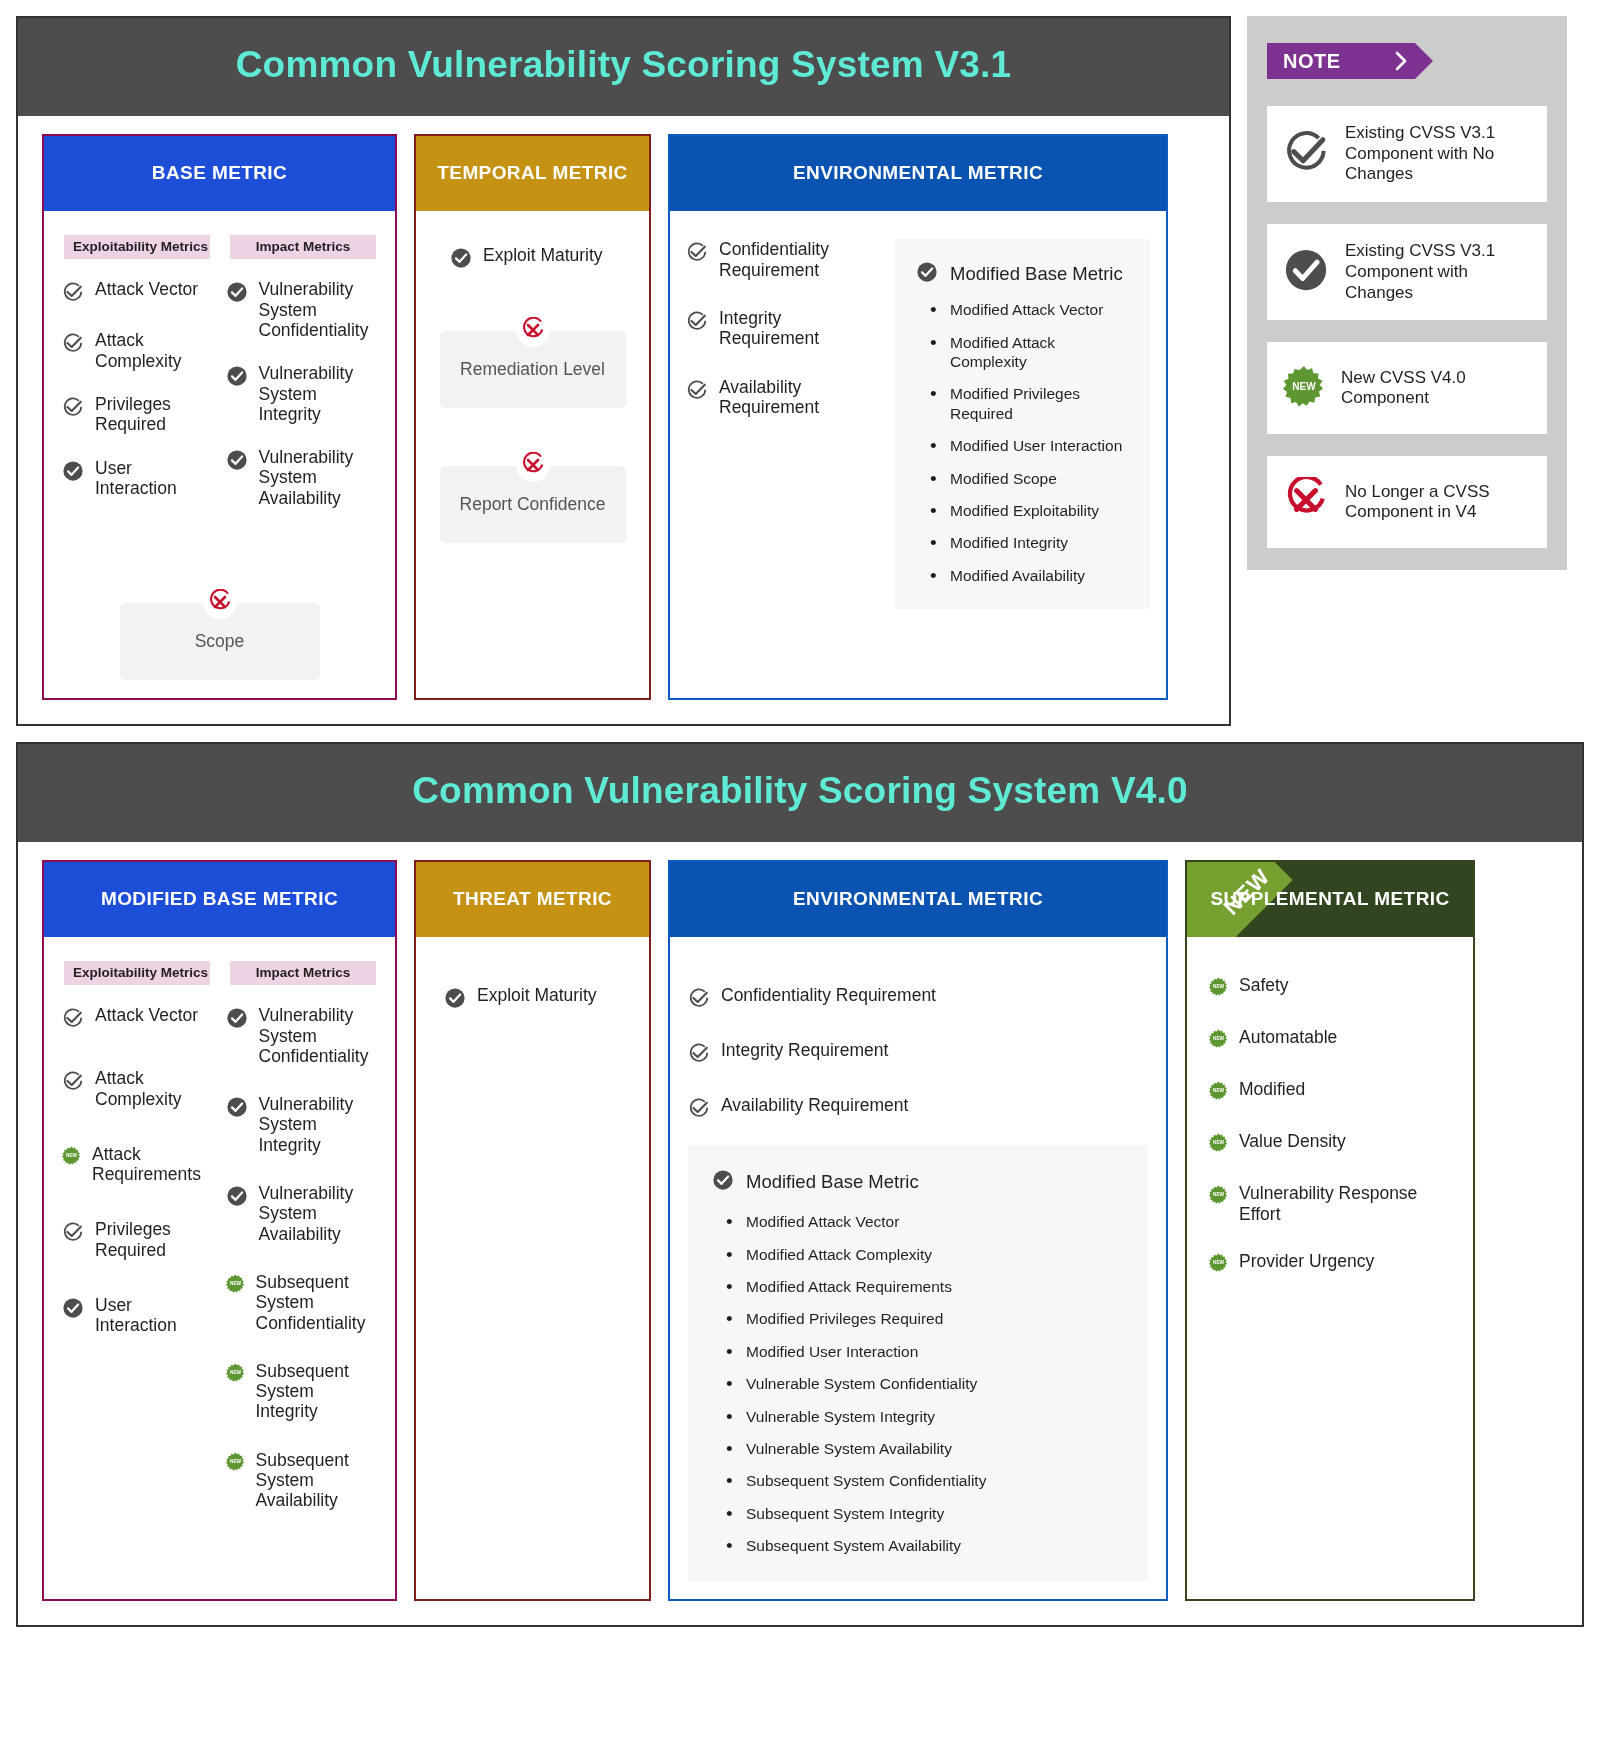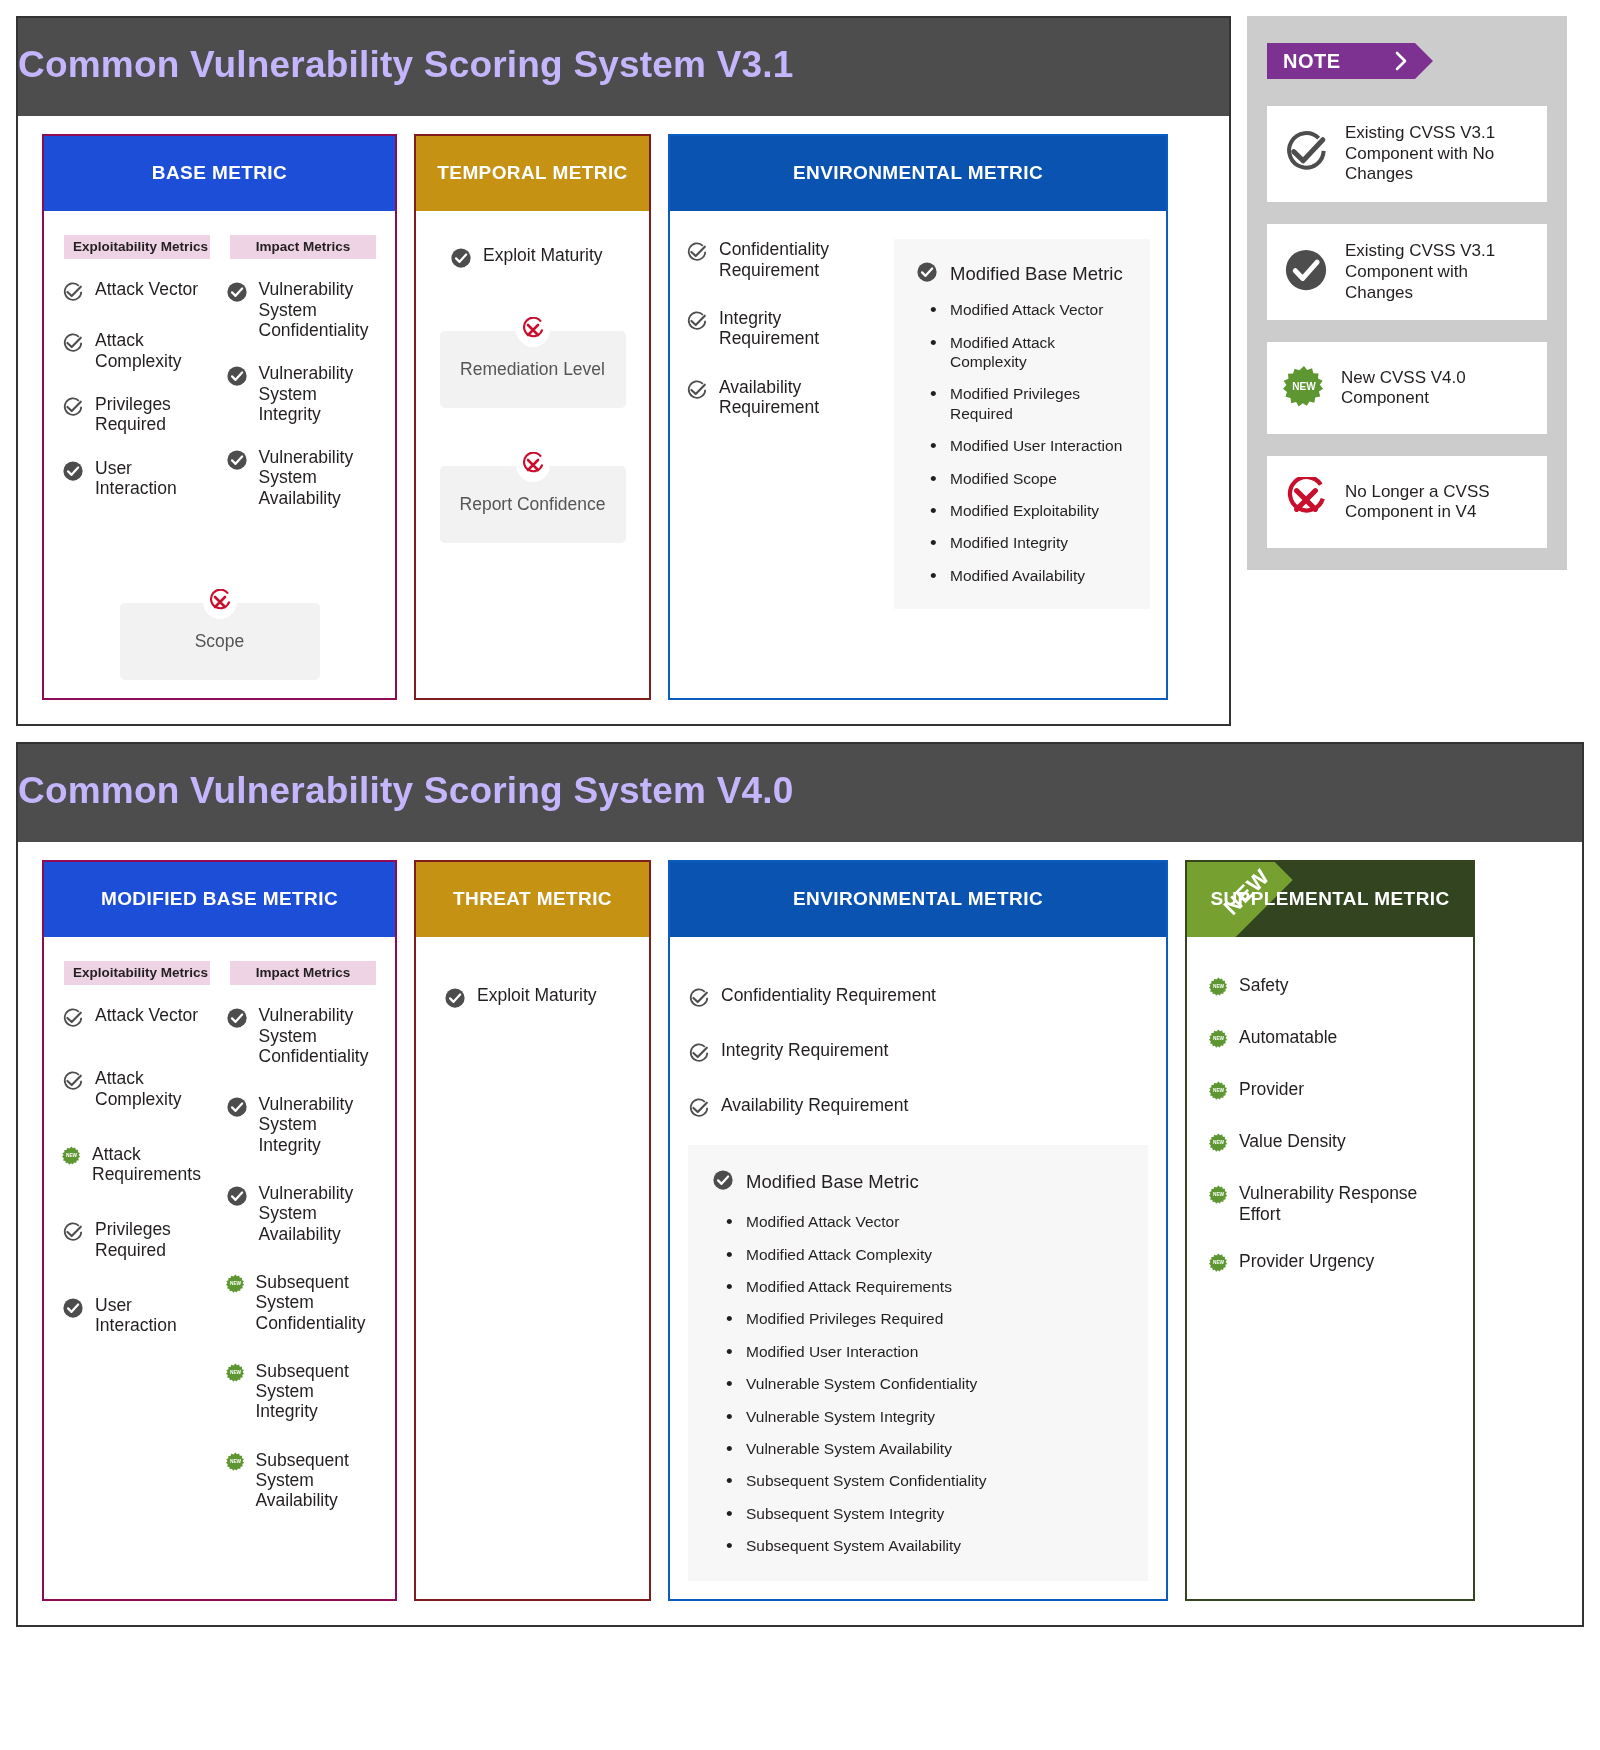--- a/index.html
+++ b/index.html
@@ -18,21 +18,22 @@
 
   .version-block {
     border:2px solid #333333;
     background:#ffffff;
   }
   .v31-block { width:1215px; margin-left:16px; margin-top:16px; }
   .v40-block { width:1568px; margin-left:16px; margin-top:16px; }
 
   .version-header {
     background:#4d4d4d;
-    color:#c4b5fd;
+    color:#5eead4;
+    text-align:center;
     font-weight:bold;
     letter-spacing:.2px;
   }
   .v31-block .version-header { font-size:37px; padding:26px 0 30px; }
   .v40-block .version-header { font-size:37px; padding:26px 0 30px; }
 
   .columns { display:flex; padding:18px 24px 24px 24px; gap:17px; align-items:stretch; }
 
   .metric-col { background:#ffffff; display:flex; flex-direction:column; }
   .metric-col.base     { border:2px solid #8e0c55; }
@@ -581,21 +582,21 @@
                 <polygon fill="#5e9732" points="24,1 27.6,5.6 33.2,3.8 34.8,9.5 40.6,9.7 40,15.5 45.3,17.9 42,22.7 45.8,27 41.1,30.4 42.5,36 36.8,37.2 35.9,43 30.2,41.7 27.2,46.7 22.5,43.6 18,47.3 15,42.3 9.4,43.6 8.6,37.8 2.9,36.4 4.5,30.8 0,27.2 3.9,22.9 0.8,18 6.2,15.7 5.7,9.9 11.5,9.8 13.3,4.2 18.7,6"></polygon>
                 <text x="24" y="28" font-family="Liberation Sans, sans-serif" font-size="12" font-weight="bold" fill="#ffffff" text-anchor="middle">NEW</text>
               </svg></span>
           <span class="label">Automatable</span>
         </div>
         <div class="mitem" style="margin-bottom:27px;">
           <span class="ico"><svg class="ico-new-sm" viewBox="0 0 48 48">
                 <polygon fill="#5e9732" points="24,1 27.6,5.6 33.2,3.8 34.8,9.5 40.6,9.7 40,15.5 45.3,17.9 42,22.7 45.8,27 41.1,30.4 42.5,36 36.8,37.2 35.9,43 30.2,41.7 27.2,46.7 22.5,43.6 18,47.3 15,42.3 9.4,43.6 8.6,37.8 2.9,36.4 4.5,30.8 0,27.2 3.9,22.9 0.8,18 6.2,15.7 5.7,9.9 11.5,9.8 13.3,4.2 18.7,6"></polygon>
                 <text x="24" y="28" font-family="Liberation Sans, sans-serif" font-size="12" font-weight="bold" fill="#ffffff" text-anchor="middle">NEW</text>
               </svg></span>
-          <span class="label">Provider</span>
+          <span class="label">Modified</span>
         </div>
         <div class="mitem" style="margin-bottom:27px;">
           <span class="ico"><svg class="ico-new-sm" viewBox="0 0 48 48">
                 <polygon fill="#5e9732" points="24,1 27.6,5.6 33.2,3.8 34.8,9.5 40.6,9.7 40,15.5 45.3,17.9 42,22.7 45.8,27 41.1,30.4 42.5,36 36.8,37.2 35.9,43 30.2,41.7 27.2,46.7 22.5,43.6 18,47.3 15,42.3 9.4,43.6 8.6,37.8 2.9,36.4 4.5,30.8 0,27.2 3.9,22.9 0.8,18 6.2,15.7 5.7,9.9 11.5,9.8 13.3,4.2 18.7,6"></polygon>
                 <text x="24" y="28" font-family="Liberation Sans, sans-serif" font-size="12" font-weight="bold" fill="#ffffff" text-anchor="middle">NEW</text>
               </svg></span>
           <span class="label">Value Density</span>
         </div>
         <div class="mitem" style="margin-bottom:27px;">
           <span class="ico"><svg class="ico-new-sm" viewBox="0 0 48 48">

